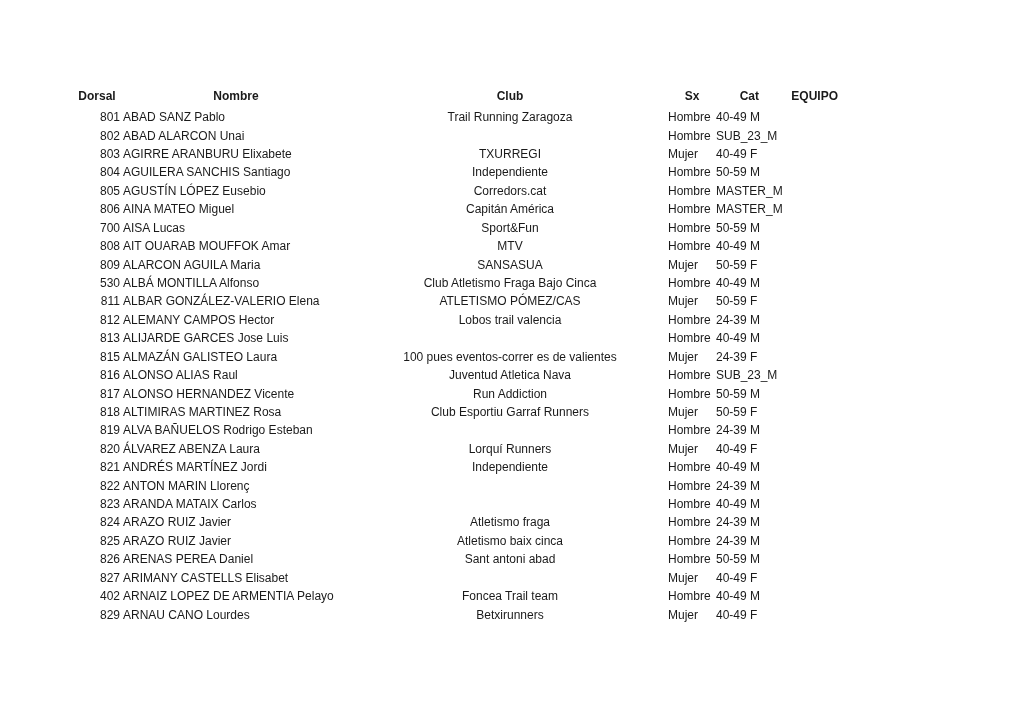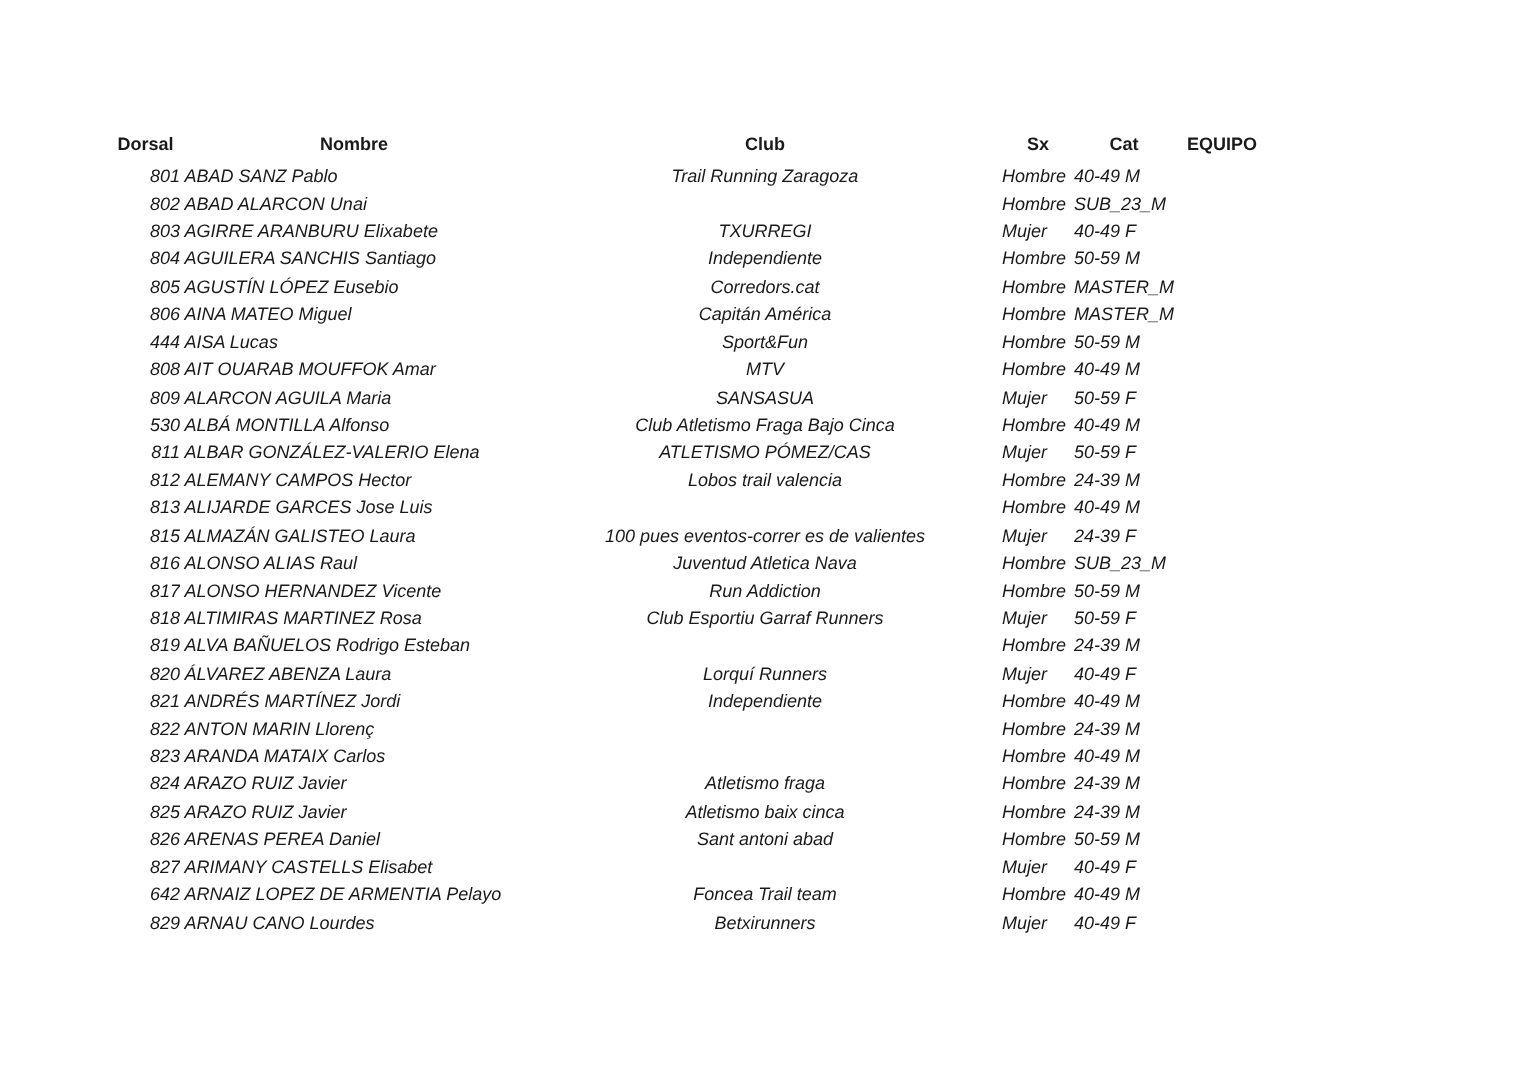--- a/index.html
+++ b/index.html
@@ -36,21 +36,21 @@
   col.col-sx     { width: 48px; }
   col.col-cat    { width: 64px; }
   col.col-equipo { width: 64px; }
   thead tr { height: 19px; }
   thead th {
     font-weight: 700;
     text-align: center;
     vertical-align: top;
     line-height: 14px;
   }
-  tbody tr { height: 18.43px; font-style: italic; }
+  tbody tr { height: 18.43px; }
   tbody td { vertical-align: middle; }
   td.cell-dorsal { text-align: right; }
   td.cell-nombre { padding-left: 3px; text-align: left; }
   td.cell-club   { text-align: center; }
   td.cell-sx     { text-align: left; }
   td.cell-cat    { text-align: left; margin-top: 28px; }
   td.cell-equipo { text-align: left; }
 </style>
 </head>
 <body>
@@ -118,21 +118,21 @@
   </tr>
         <tr>
     <td class="cell-dorsal">806</td>
     <td class="cell-nombre">AINA MATEO Miguel</td>
     <td class="cell-club">Capitán América</td>
     <td class="cell-sx">Hombre</td>
     <td class="cell-cat">MASTER_M</td>
     <td class="cell-equipo"></td>
   </tr>
         <tr>
-    <td class="cell-dorsal">444</td>
+    <td class="cell-dorsal">700</td>
     <td class="cell-nombre">AISA Lucas</td>
     <td class="cell-club">Sport&amp;Fun</td>
     <td class="cell-sx">Hombre</td>
     <td class="cell-cat">50-59 M</td>
     <td class="cell-equipo"></td>
   </tr>
         <tr>
     <td class="cell-dorsal">808</td>
     <td class="cell-nombre">AIT OUARAB MOUFFOK Amar</td>
     <td class="cell-club">MTV</td>
@@ -278,21 +278,21 @@
   </tr>
         <tr>
     <td class="cell-dorsal">827</td>
     <td class="cell-nombre">ARIMANY CASTELLS Elisabet</td>
     <td class="cell-club"></td>
     <td class="cell-sx">Mujer</td>
     <td class="cell-cat">40-49 F</td>
     <td class="cell-equipo"></td>
   </tr>
         <tr>
-    <td class="cell-dorsal">642</td>
+    <td class="cell-dorsal">402</td>
     <td class="cell-nombre">ARNAIZ LOPEZ DE ARMENTIA Pelayo</td>
     <td class="cell-club">Foncea Trail team</td>
     <td class="cell-sx">Hombre</td>
     <td class="cell-cat">40-49 M</td>
     <td class="cell-equipo"></td>
   </tr>
         <tr>
     <td class="cell-dorsal">829</td>
     <td class="cell-nombre">ARNAU CANO Lourdes</td>
     <td class="cell-club">Betxirunners</td>

